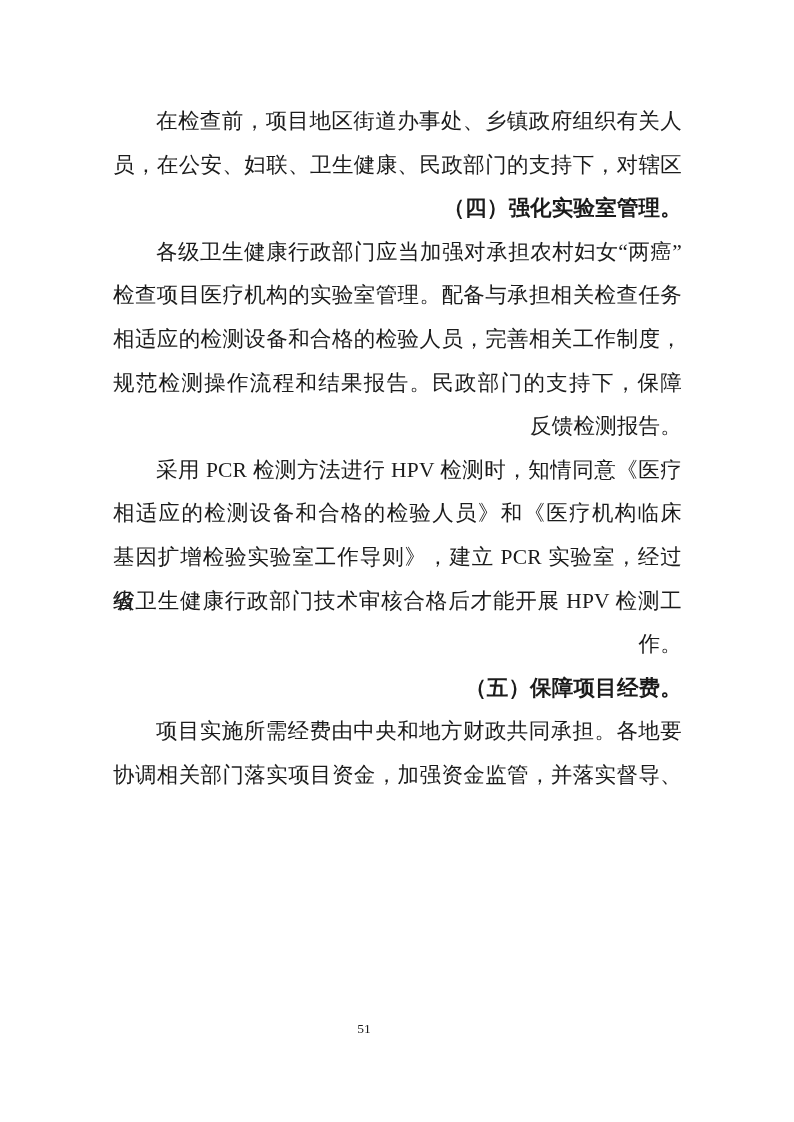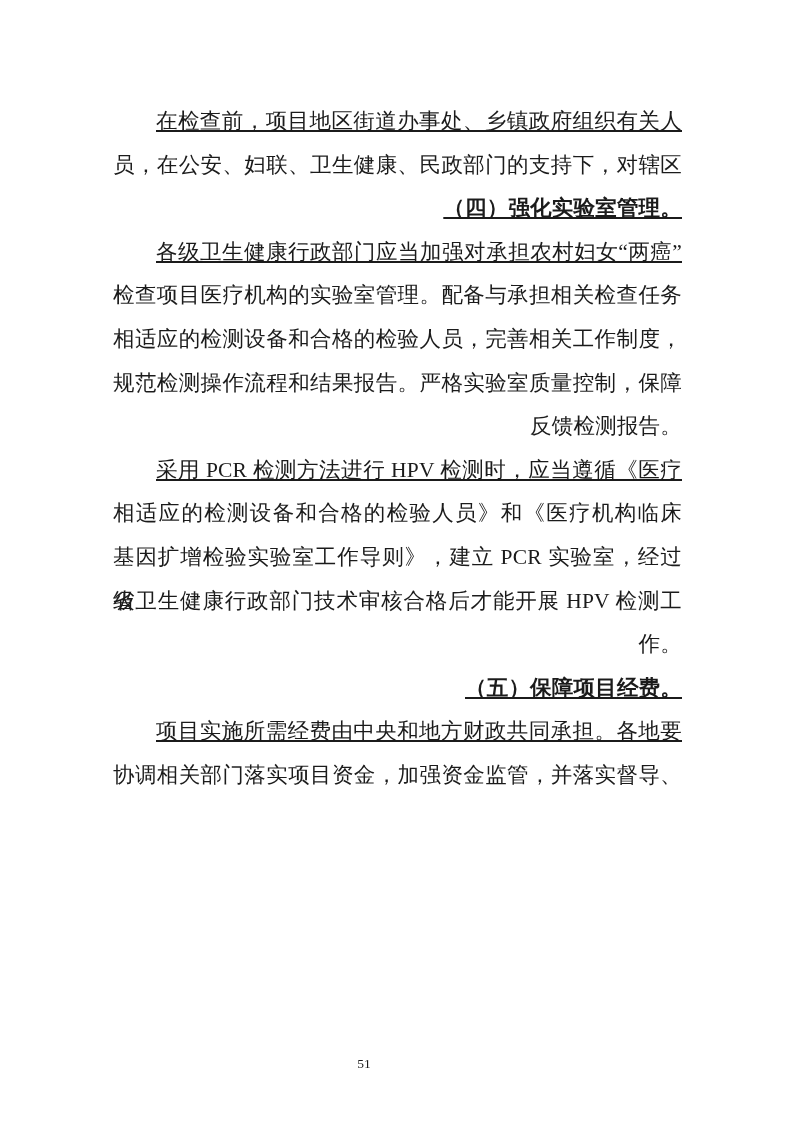--- a/index.html
+++ b/index.html
@@ -29,53 +29,51 @@
     text-align: right;
     white-space: pre-wrap;
     letter-spacing: 0.2px;
   }
   .line.j {
     text-align: justify;
     text-align-last: justify;
   }
   .line.ind {
     text-indent: 2em;
-    text-decoration: underline;
   }
   .line.b {
     font-weight: bold;
   }
   .footer {
     position: absolute;
     left: 0;
     top: 1019px;
     width: 728px;
     text-align: center;
-    margin-top: 35px;
   }
   .page-number {
     font-size: 13.5px;
     color: #1b1b1b;
     font-family: "Liberation Serif", "DejaVu Serif", serif;
   }
 </style>
 </head>
 <body>
 
 <div class="page">
   <div class="content" id="doc-content">
       <div class="line j ind">在检查前，项目地区街道办事处、乡镇政府组织有关人</div>
       <div class="line j">员，在公安、妇联、卫生健康、民政部门的支持下，对辖区</div>
       <div class="line ind b">（四）强化实验室管理。</div>
       <div class="line j ind">各级卫生健康行政部门应当加强对承担农村妇女“两癌”</div>
       <div class="line j">检查项目医疗机构的实验室管理。配备与承担相关检查任务</div>
       <div class="line j">相适应的检测设备和合格的检验人员，完善相关工作制度，</div>
-      <div class="line j">规范检测操作流程和结果报告。严格实验室质量控制，保障</div>
+      <div class="line j">规范检测操作流程和结果报告。民政部门的支持下，保障</div>
       <div class="line">反馈检测报告。</div>
-      <div class="line j ind">采用 PCR 检测方法进行 HPV 检测时，应当遵循《医疗</div>
+      <div class="line j ind">采用 PCR 检测方法进行 HPV 检测时，知情同意《医疗</div>
       <div class="line j">相适应的检测设备和合格的检验人员》和《医疗机构临床</div>
       <div class="line j">基因扩增检验实验室工作导则》，建立 PCR 实验室，经过省</div>
       <div class="line j">级卫生健康行政部门技术审核合格后才能开展 HPV 检测工</div>
       <div class="line">作。</div>
       <div class="line ind b">（五）保障项目经费。</div>
       <div class="line j ind">项目实施所需经费由中央和地方财政共同承担。各地要</div>
       <div class="line j">协调相关部门落实项目资金，加强资金监管，并落实督导、</div>
     </div>
   <div class="footer">
     <span class="page-number">51</span>

